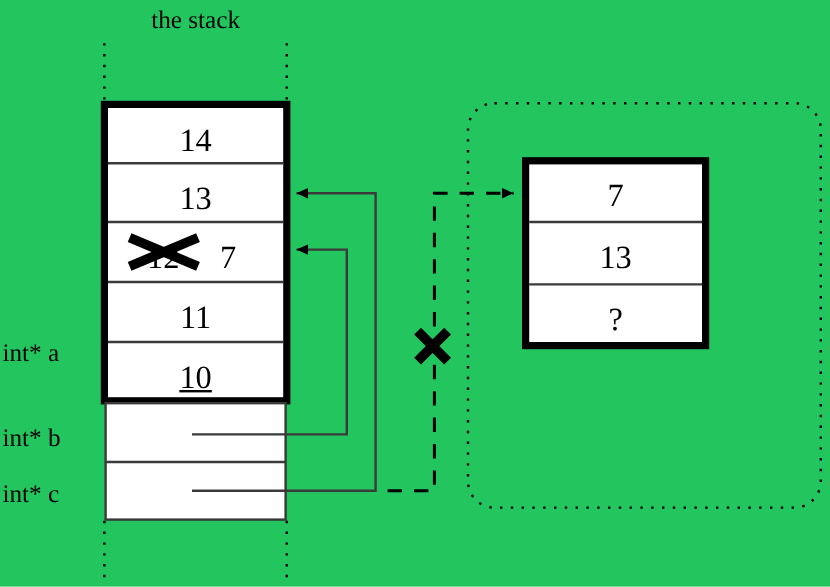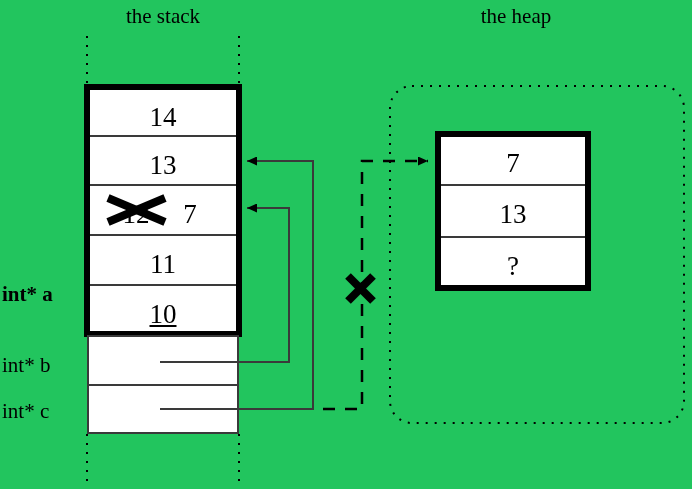--- a/index.html
+++ b/index.html
@@ -41,21 +41,20 @@
     font-size: 21px;
     text-align: left;
   }
 </style>
 </head>
 <body>
 
 <div id="canvas">
 
   <div class="label heading" style="left:103px; top:6px; width:120px;">the stack</div>
-  <div class="label heading" style="left:456px; top:6px; width:120px;">the heap</div>
 
   <svg class="layer" viewBox="0 0 692 489">
 
     <g>
       <line x1="87" y1="36" x2="87" y2="86" stroke="#000" stroke-width="2" stroke-dasharray="2,7"></line>
       <line x1="239" y1="36" x2="239" y2="86" stroke="#000" stroke-width="2" stroke-dasharray="2,7"></line>
       <line x1="87" y1="434" x2="87" y2="484" stroke="#000" stroke-width="2" stroke-dasharray="2,7"></line>
       <line x1="239" y1="434" x2="239" y2="484" stroke="#000" stroke-width="2" stroke-dasharray="2,7"></line>
     </g>
 
@@ -115,21 +114,21 @@
 
   </svg>
 
   <div class="label cellvalue" style="left:87px; top:104px; width:152px;">14</div>
   <div class="label cellvalue" style="left:87px; top:152px; width:152px;">13</div>
   <div class="label cellvalue" style="left:110px; top:201px; width:52px;">12</div>
   <div class="label cellvalue" style="left:170px; top:201px; width:40px;">7</div>
   <div class="label cellvalue" style="left:87px; top:251px; width:152px;">11</div>
   <div class="label cellvalue" style="left:87px; top:301px; width:152px;text-decoration:underline;">10</div>
 
-  <div class="label ptrlabel" style="left:2px; top:284px;font-weight:bold;">int* a</div>
+  <div class="label ptrlabel" style="left:2px; top:284px;">int* a</div>
   <div class="label ptrlabel" style="left:2px; top:355px;">int* b</div>
   <div class="label ptrlabel" style="left:2px; top:401px;">int* c</div>
 
   <div class="label cellvalue" style="left:438px; top:150px; width:150px;">7</div>
   <div class="label cellvalue" style="left:438px; top:201px; width:150px;">13</div>
   <div class="label cellvalue" style="left:438px; top:253px; width:150px;">?</div>
 
 </div>
 
 </body></html>

